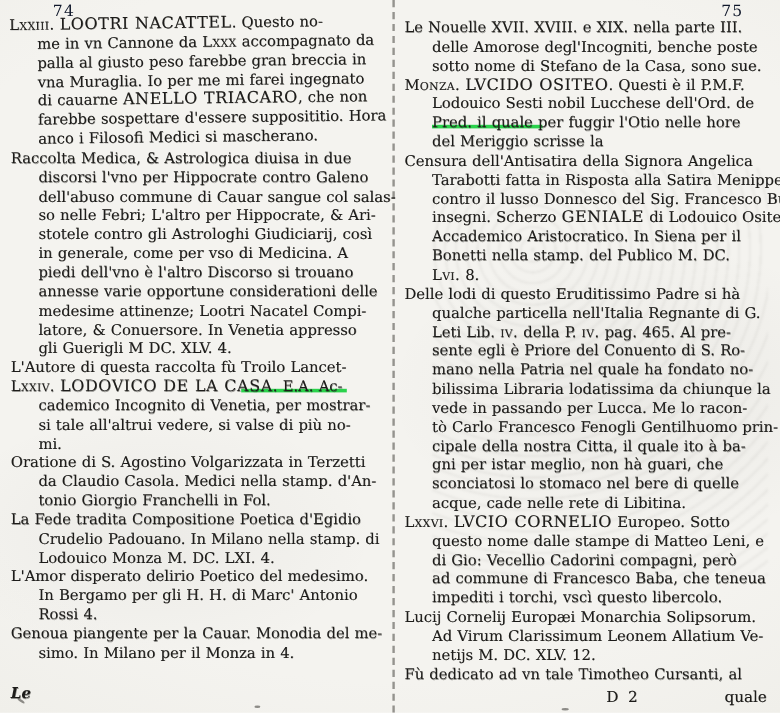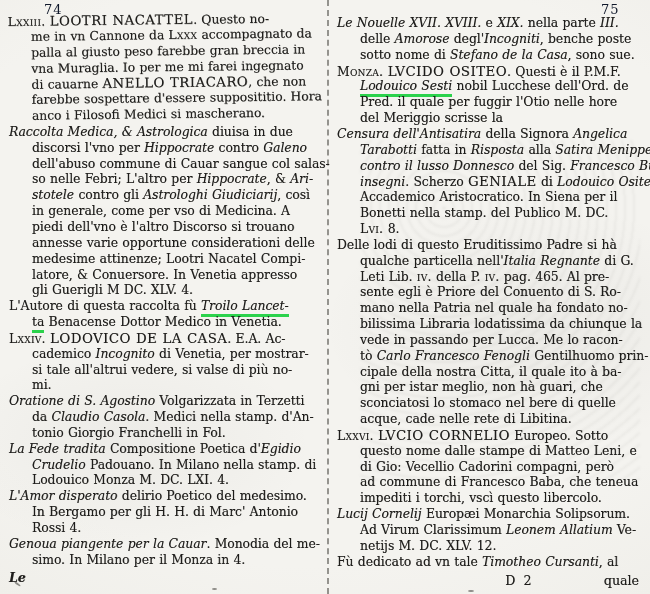--- a/index.html
+++ b/index.html
@@ -20,24 +20,24 @@
   .col{
     position:absolute;font-size:12.3px;line-height:15.85px;
     text-shadow:0.3px 0.3px 0.35px rgba(25,24,20,0.45);
     word-spacing:0.4px;
   }
   #col-left{left:9px;top:14px;width:314px;}
   #col-right{left:337px;top:16px;width:310px;}
   .para{margin:0;}
   .line{white-space:nowrap;margin-left:23px;height:15.85px;}
   .line.first{margin-left:0;}
-  .it{font-style:italic;}
+  .it{}
   .caps{font-size:1.08em;letter-spacing:0.5px;}
   .sc{font-variant:small-caps;letter-spacing:0.3px;}
-  .ug{border-bottom:3px solid var(--green,#2bd24c);padding-bottom:1px;}
+  .ug{border-bottom:3px solid var(--green,#2bd24c);padding-bottom:11px;}
   .tilt{transform:rotate(-0.7deg);transform-origin:0 100%;}
   #divider{
     position:absolute;left:327px;top:0;height:594px;width:0;
     border-left:2px dashed rgba(70,68,62,0.55);
   }
   #catchword-left{
     position:absolute;left:9px;top:570px;width:300px;text-align:left;
     font-size:12.6px;font-style:italic;font-weight:bold;
     text-shadow:0.3px 0.3px 0.35px rgba(25,24,20,0.45);
   }
@@ -82,21 +82,20 @@
       <div class="line"><span class="it">stotele</span><span> contro gli </span><span class="it">Astrologhi Giudiciarij</span><span>, così</span></div>
       <div class="line"><span>in generale, come per vso di Medicina. A</span></div>
       <div class="line"><span>piedi dell'vno è l'altro Discorso si trouano</span></div>
       <div class="line"><span>annesse varie opportune considerationi delle</span></div>
       <div class="line"><span>medesime attinenze; Lootri Nacatel Compi-</span></div>
       <div class="line"><span>latore, &amp; Conuersore. In Venetia appresso</span></div>
       <div class="line"><span>gli Guerigli M DC. XLV. 4.</span></div>
     </div>
     <div class="para">
       <div class="line first"><span>L'Autore di questa raccolta fù </span><span class="it ug">Troilo Lancet-</span></div>
-      <div class="line"><span class="ug">ta</span><span> Benacense Dottor Medico in Venetia.</span></div>
     </div>
     <div class="para">
       <div class="line first"><span class="sc">Lxxiv.</span><span> </span><span class="caps">LODOVICO DE LA CASA</span><span>. E.A. Ac-</span></div>
       <div class="line"><span>cademico </span><span class="it">Incognito</span><span> di Venetia, per mostrar-</span></div>
       <div class="line"><span>si tale all'altrui vedere, si valse di più no-</span></div>
       <div class="line"><span>mi.</span></div>
     </div>
     <div class="para">
       <div class="line first"><span class="it">Oratione di S. Agostino</span><span> Volgarizzata in Terzetti</span></div>
       <div class="line"><span>da </span><span class="it">Claudio Casola</span><span>. Medici nella stamp. d'An-</span></div>

